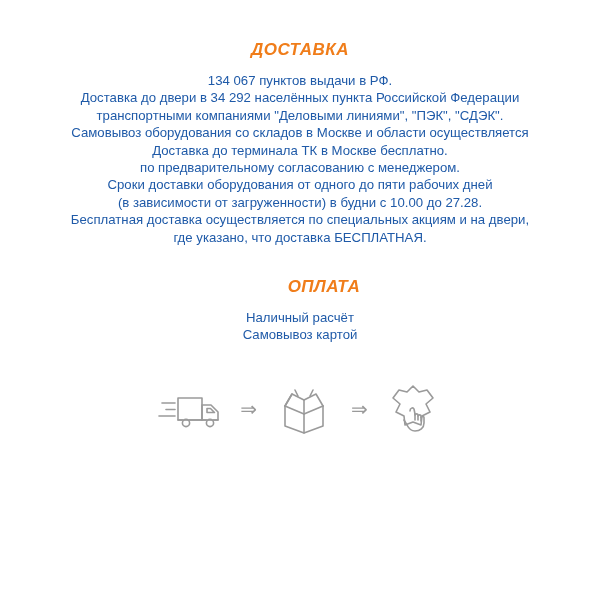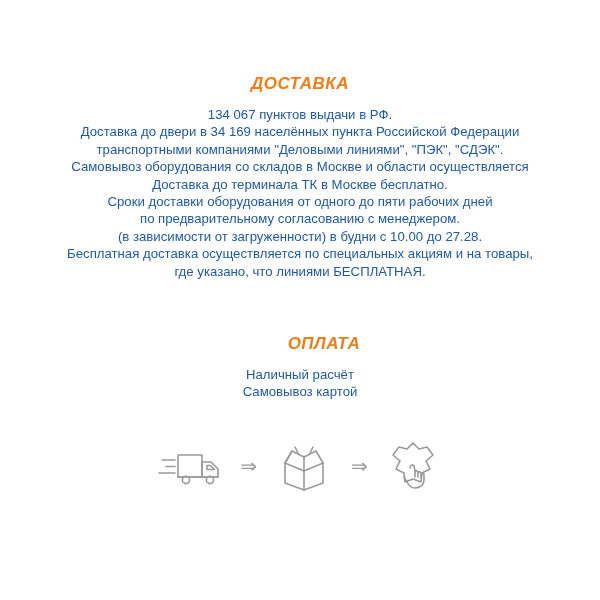--- a/index.html
+++ b/index.html
@@ -22,36 +22,36 @@
   }
   .section-title {
     text-align: center;
     color: #f07d1a;
     font-weight: bold;
     font-style: italic;
     font-size: 17px;
     letter-spacing: 0.5px;
   }
   #delivery-title {
-    margin-top: 74px;
+    margin-top: 40px;
   }
   .body-text {
     text-align: center;
     color: #1f5aa8;
     font-size: 13.2px;
     line-height: 17.4px;
     margin-top: 12px;
     padding: 0 10px;
   }
   .body-text .line {
     display: block;
     white-space: nowrap;
   }
   #payment-title {
-    margin-top: 54px;
+    margin-top: 31px;
     padding-left: 48px;
   }
   .payment-text {
     text-align: center;
     color: #1f5aa8;
     font-size: 13.2px;
     line-height: 17.4px;
     margin-top: 12px;
   }
   .payment-text .line {
@@ -79,29 +79,29 @@
 </style>
 </head>
 <body>
 
 <div class="page">
 
   <div class="section-title" id="delivery-title">ДОСТАВКА</div>
 
   <div class="body-text">
     <span class="line">134 067 пунктов выдачи в РФ.</span>
-    <span class="line">Доставка до двери в 34 169 населённых пункта Российской Федерации</span>
+    <span class="line">Доставка до двери в 34 292 населённых пункта Российской Федерации</span>
     <span class="line">транспортными компаниями "Деловыми линиями", "ПЭК", "СДЭК".</span>
     <span class="line">Самовывоз оборудования со складов в Москве и области осуществляется</span>
     <span class="line">Доставка до терминала ТК в Москве бесплатно.</span>
+    <span class="line">по предварительному согласованию с менеджером.</span>
     <span class="line">Сроки доставки оборудования от одного до пяти рабочих дней</span>
-    <span class="line">по предварительному согласованию с менеджером.</span>
     <span class="line">(в зависимости от загруженности) в будни с 10.00 до 27.28.</span>
-    <span class="line">Бесплатная доставка осуществляется по специальных акциям и на товары,</span>
-    <span class="line">где указано, что линиями БЕСПЛАТНАЯ.</span>
+    <span class="line">Бесплатная доставка осуществляется по специальных акциям и на двери,</span>
+    <span class="line">где указано, что доставка БЕСПЛАТНАЯ.</span>
   </div>
 
   <div class="section-title" id="payment-title">ОПЛАТА</div>
 
   <div class="payment-text">
     <span class="line">Наличный расчёт</span>
     <span class="line">Самовывоз картой</span>
   </div>
 
   <div class="icons-row">

